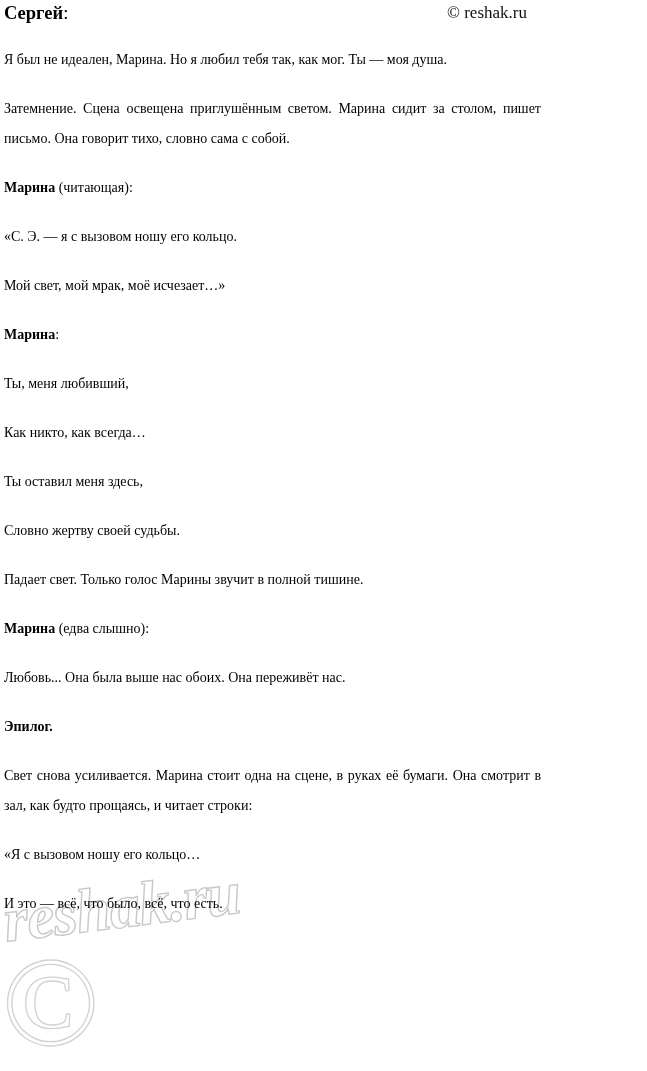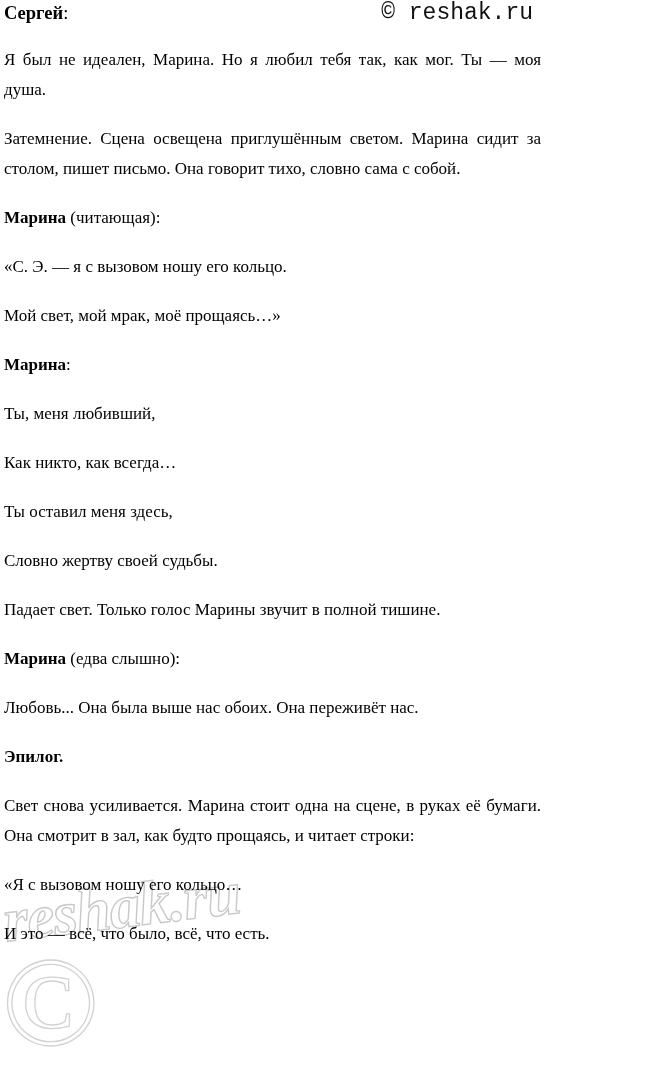--- a/index.html
+++ b/index.html
@@ -34,34 +34,33 @@
   .speaker-top {
     position: absolute;
     left: 0;
     top: 2px;
     font-size: 18.5px;
     line-height: 22px;
     white-space: nowrap;
   }
   .corner-copy {
     position: absolute;
-    right: 8px;
+    right: 14px;
     top: 2px;
-    font-size: 23px;
+    font-size: 17px;
     line-height: 22px;
     white-space: nowrap;
     color: #111;
-    font-family: Liberation Mono, monospace;
   }
 
   .nm { font-weight: bold; }
 
   
   .blk {
-    font-size: 17px;
+    font-size: 14px;
     line-height: 30px;
     margin: 0;
     padding: 0;
   }
   .gap   { margin-top: 19px; }
 
   .para {
     text-align: justify;
     text-justify: inter-word;
     hyphens: none;
@@ -123,21 +122,21 @@
       <span class="nm">Сергей</span><span>:</span>
     </div>
     <div class="corner-copy">© reshak.ru</div>
   </div>
 
   <div id="body-blocks">
       <div class="blk gap para"><span>Я был не идеален, Марина. Но я любил тебя так, как мог. Ты — моя душа.</span></div>
       <div class="blk gap ital para"><span>Затемнение. Сцена освещена приглушённым светом. Марина сидит за столом, пишет письмо. Она говорит тихо, словно сама с собой.</span></div>
       <div class="blk gap"><span class="nm">Марина</span><span> (читающая):</span></div>
       <div class="blk gap line"><span>«С. Э. — я с вызовом ношу его кольцо.</span></div>
-      <div class="blk gap line"><span>Мой свет, мой мрак, моё прощаясь…»</span></div>
+      <div class="blk gap line"><span>Мой свет, мой мрак, моё исчезает…»</span></div>
       <div class="blk gap"><span class="nm">Марина</span><span>:</span></div>
       <div class="blk gap line"><span>Ты, меня любивший,</span></div>
       <div class="blk gap line"><span>Как никто, как всегда…</span></div>
       <div class="blk gap line"><span>Ты оставил меня здесь,</span></div>
       <div class="blk gap line"><span>Словно жертву своей судьбы.</span></div>
       <div class="blk gap ital para"><span>Падает свет. Только голос Марины звучит в полной тишине.</span></div>
       <div class="blk gap"><span class="nm">Марина</span><span> (едва слышно):</span></div>
       <div class="blk gap line"><span>Любовь... Она была выше нас обоих. Она переживёт нас.</span></div>
       <div class="blk gap head"><span>Эпилог.</span></div>
       <div class="blk gap ital para"><span>Свет снова усиливается. Марина стоит одна на сцене, в руках её бумаги. Она смотрит в зал, как будто прощаясь, и читает строки:</span></div>

